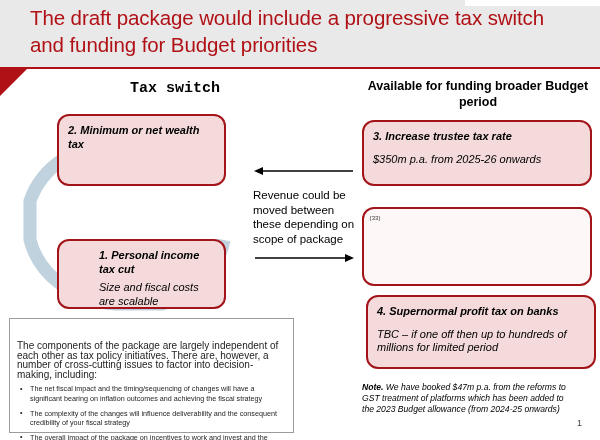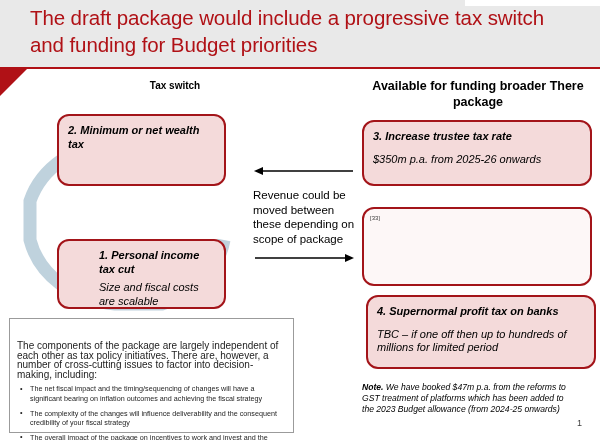--- a/index.html
+++ b/index.html
@@ -61,21 +61,22 @@
   
   .col-heading {
     position: absolute;
     font-weight: bold;
     color: #000000;
     text-align: center;
   }
   #tax-switch-heading {
     left: 60px; top: 80px;
     width: 230px;
-    font-size: 10px;
+    font-size: 15px;
+    font-family: Liberation Mono, monospace;
   }
   #funding-heading {
     left: 362px; top: 78px;
     width: 232px;
     font-size: 12.5px;
     line-height: 16px;
   }
 
   
   .pbox {
@@ -208,21 +209,21 @@
 <div class="slide">
 
   <div class="header-band">
     <div class="header-white-notch"></div>
   </div>
   <div class="header-title">The draft package would include a progressive tax switch and funding for Budget priorities</div>
   <div class="header-rule"></div>
   <div class="corner-triangle"></div>
 
   <div class="col-heading" id="tax-switch-heading">Tax switch</div>
-  <div class="col-heading" id="funding-heading">Available for funding broader There package</div>
+  <div class="col-heading" id="funding-heading">Available for funding broader Budget period</div>
 
   <svg id="cycle-arrow" viewBox="0 0 222 190" xmlns="http://www.w3.org/2000/svg">
     <path d="M 103 14
              A 96 82 0 0 0 18 73
              L 18 112
              A 96 82 0 0 0 103 176
              L 150 176
              A 96 82 0 0 0 212 112" fill="none" stroke="#bfd2dd" stroke-width="13" stroke-linecap="butt"></path>
     <path d="M 108 24 L 88 14 L 108 4 Z" fill="#bfd2dd"></path>
   </svg>

